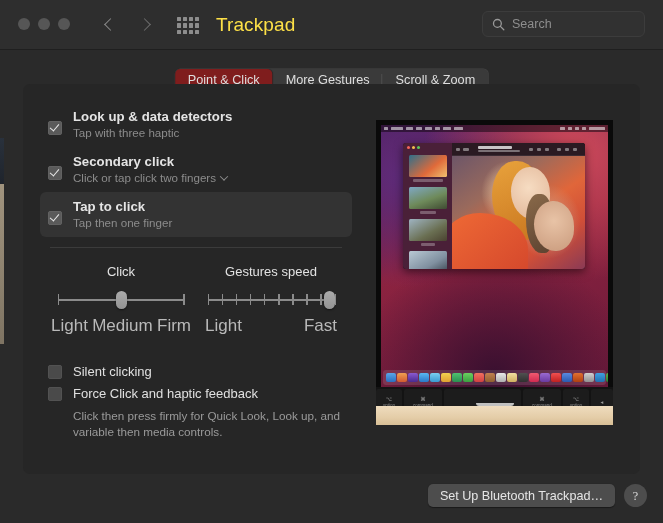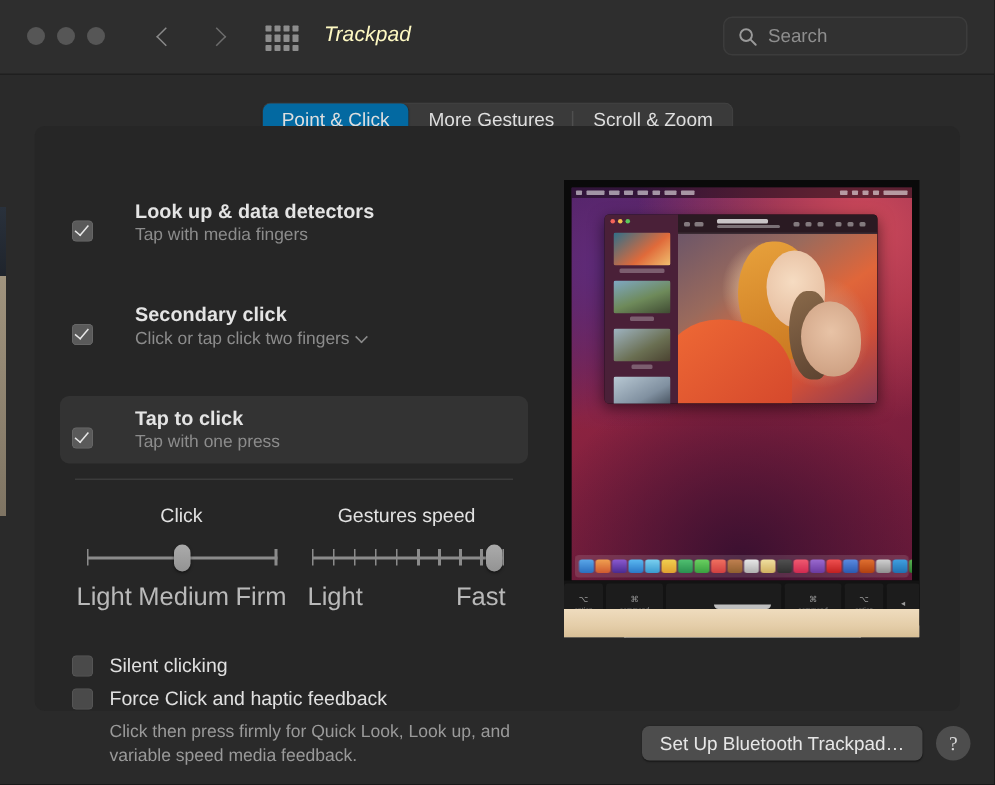--- a/index.html
+++ b/index.html
@@ -54,21 +54,21 @@
   #grid-icon{
     position:absolute; left:177px; top:17px;
     width:22px; height:17px;
     display:grid; grid-template-columns:repeat(4,1fr); grid-template-rows:repeat(3,1fr);
     gap:2px;
   }
   #grid-icon i{ background:#8d8d8d; border-radius:.5px; display:block; }
 
   #page-title{
     position:absolute; left:216px; top:14px;
-    font-size:14px; color:#fef9c3; letter-spacing:.1px;font-style:italic;
+    font-size:19px; color:#fde047; letter-spacing:.1px;
   }
 
   #search-field{
     position:absolute; right:18px; top:11px;
     width:163px; height:26px;
     background:#313131; border:1px solid #3c3c3c; border-radius:6px;
     display:flex; align-items:center; padding:0 9px; gap:7px;
   }
   #search-field svg{ flex:0 0 auto; }
   #search-input{
@@ -89,43 +89,42 @@
     box-shadow:0 0 0 .5px #454545;
   }
   .tab{
     display:flex; align-items:center; justify-content:center;
     padding:0 13px;
     font-size:12.7px; color:#dedede;
     position:relative;
     cursor:default;
     border-radius:5px;
   }
-  .tab.sel{ background:#0369a1; box-shadow:0 .5px 1px rgba(0,0,0,.35);text-decoration:underline; }
+  .tab.sel{ background:#7f1d1d; box-shadow:0 .5px 1px rgba(0,0,0,.35);text-decoration:underline; }
   .tab:not(.sel)::after{
     content:""; position:absolute; right:0; top:5px; bottom:5px;
     width:1px; background:#4f4f4f;
   }
   .tab:last-child::after{ display:none; }
   .tab.sel + .tab::before{ content:none; }
 
   
   #panel{
     position:absolute; left:23px; top:84px;
     width:617px; height:390px;
     background:#262626; border-radius:7px;
   }
 
   
   #left-col{ position:absolute; left:17px; top:18px; width:312px; }
 
   .opt-row{
-    display:flex; align-items:center; gap:28px;
+    display:flex; align-items:flex-start; gap:11px;
     padding:7px 8px 8px 8px;
     border-radius:6px;
-    margin-top:24px;
   }
   .opt-row.hl{ background:#333333; }
 
   .cb{
     flex:0 0 auto; width:14px; height:14px; margin-top:12px;
     border-radius:3px; background:#5a5a5a;
     box-shadow:inset 0 0 0 .5px #6b6b6b;
     position:relative;
   }
   .cb.checked::after{
@@ -395,42 +394,42 @@
 
   <div id="panel">
 
     <div id="left-col">
 
       <div class="opt-row">
         <span class="cb checked"></span>
         <span class="opt-text">
           <span class="opt-title">Look up &amp; data detectors</span>
           <span class="opt-sub">
-            <span>Tap with media fingers</span>
+            <span>Tap with three haptic</span>
           </span>
         </span>
       </div>
 
       <div class="opt-row">
         <span class="cb checked"></span>
         <span class="opt-text">
           <span class="opt-title">Secondary click</span>
           <span class="opt-sub">
             <span>Click or tap click two fingers</span>
             <span class="popup-chev"></span>
           </span>
         </span>
       </div>
 
       <div class="opt-row hl">
         <span class="cb checked"></span>
         <span class="opt-text">
           <span class="opt-title">Tap to click</span>
           <span class="opt-sub">
-            <span>Tap with one press</span>
+            <span>Tap then one finger</span>
           </span>
         </span>
       </div>
 
       <div class="divider"></div>
 
       <div id="sliders">
 
         <div class="slider-group">
           <div class="slider-label">Click</div>
@@ -473,21 +472,21 @@
 
       <div id="bottom-opts">
         <div class="srow">
           <span class="cb empty"></span>
           <span class="srow-label">Silent clicking</span>
         </div>
         <div class="srow">
           <span class="cb empty"></span>
           <span class="srow-label">Force Click and haptic feedback</span>
         </div>
-        <div id="force-note">Click then press firmly for Quick Look, Look up, and variable speed media feedback.</div>
+        <div id="force-note">Click then press firmly for Quick Look, Look up, and variable then media controls.</div>
       </div>
 
     </div>
 
     <div id="preview">
 
       <div class="mb-screen">
         <div class="wallpaper"></div>
 
         <div class="menubar">

